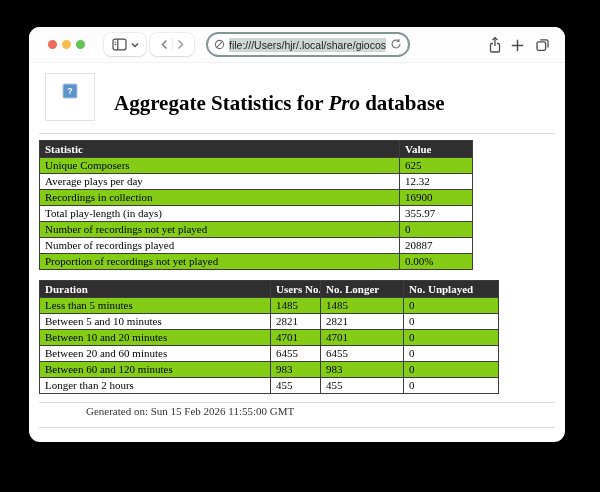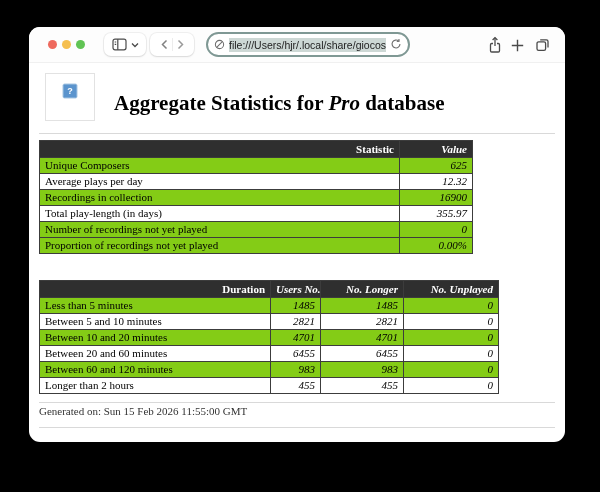--- a/index.html
+++ b/index.html
@@ -16,35 +16,35 @@
         display:flex;align-items:center;justify-content:center;}
   .pill svg{display:block;}
   .navdiv{width:1px;height:13px;background:#ececec;margin:0 3px;}
   .urlbar{position:absolute;left:177px;top:5px;width:204px;height:25px;box-sizing:border-box;
           border:2px solid #7f9894;border-radius:13px;background:#fff;
           display:flex;align-items:center;padding:0 6px;gap:4px;}
   .urltext{flex:1;font-size:10.5px;color:#222;white-space:nowrap;overflow:hidden;
            background:#cdd8d5;padding:1px 0;line-height:12px;}
   .tbicon{position:absolute;top:9px;}
   
-  .serif{font-family:"Liberation Serif",serif;}
+  .serif{font-family:"Liberation Serif",serif;margin-left:47px;}
   .headrow{position:absolute;left:16px;top:46px;height:48px;display:flex;align-items:center;}
   .imgbox{width:48px;height:46px;border:1px solid #e2e2e2;background:#fff;position:relative;}
   .qicon{position:absolute;left:50%;top:38%;transform:translate(-50%,-50%);
          width:13px;height:13px;background:#5b94cd;border:1px solid #a9c7e2;border-radius:2px;
          color:#fff;font-size:9px;font-weight:bold;text-align:center;line-height:13px;
          font-family:"Liberation Sans",sans-serif;}
   .ptitle{margin-left:19px;font-size:21px;font-weight:bold;color:#000;white-space:nowrap;margin-top:12px;}
   .rule{position:absolute;left:10px;width:516px;border:none;border-top:1px solid #d9d9d9;margin:0;}
   table{position:absolute;left:10px;border-collapse:collapse;table-layout:fixed;
         font-family:"Liberation Serif",serif;font-size:11px;color:#000;}
   th,td{border:1px solid #3c3c3c;padding:1px 5px;overflow:hidden;white-space:nowrap;
         height:13px;line-height:13px;}
-  th{background:#2f2f2f;color:#fff;font-weight:bold;text-align:right;height:14px;}
-  th.num,td.num{text-align:right;font-style:italic;}
+  th{background:#2f2f2f;color:#fff;font-weight:bold;text-align:left;height:14px;}
+  th.num,td.num{}
   tr.alt td{background:#84cc16;}
   .footer{position:absolute;left:10px;top:378px;font-size:11px;color:#333;}
 </style>
 </head>
 <body>
 
 <div class="window">
 
   <div class="toolbar">
     <span class="dot" style="left:19px;background:#ee6a5e"></span>
@@ -151,20 +151,24 @@
           <td>Recordings in collection</td>
           <td class="num">16900</td>
         </tr>
         <tr>
           <td>Total play-length (in days)</td>
           <td class="num">355.97</td>
         </tr>
         <tr class="alt">
           <td>Number of recordings not yet played</td>
           <td class="num">0</td>
+        </tr>
+        <tr>
+          <td>Number of recordings played</td>
+          <td class="num">20887</td>
         </tr>
         <tr class="alt">
           <td>Proportion of recordings not yet played</td>
           <td class="num">0.00%</td>
         </tr>
       </tbody>
     </table>
 
   <table style="top:253px;width:459px">
     <colgroup>

